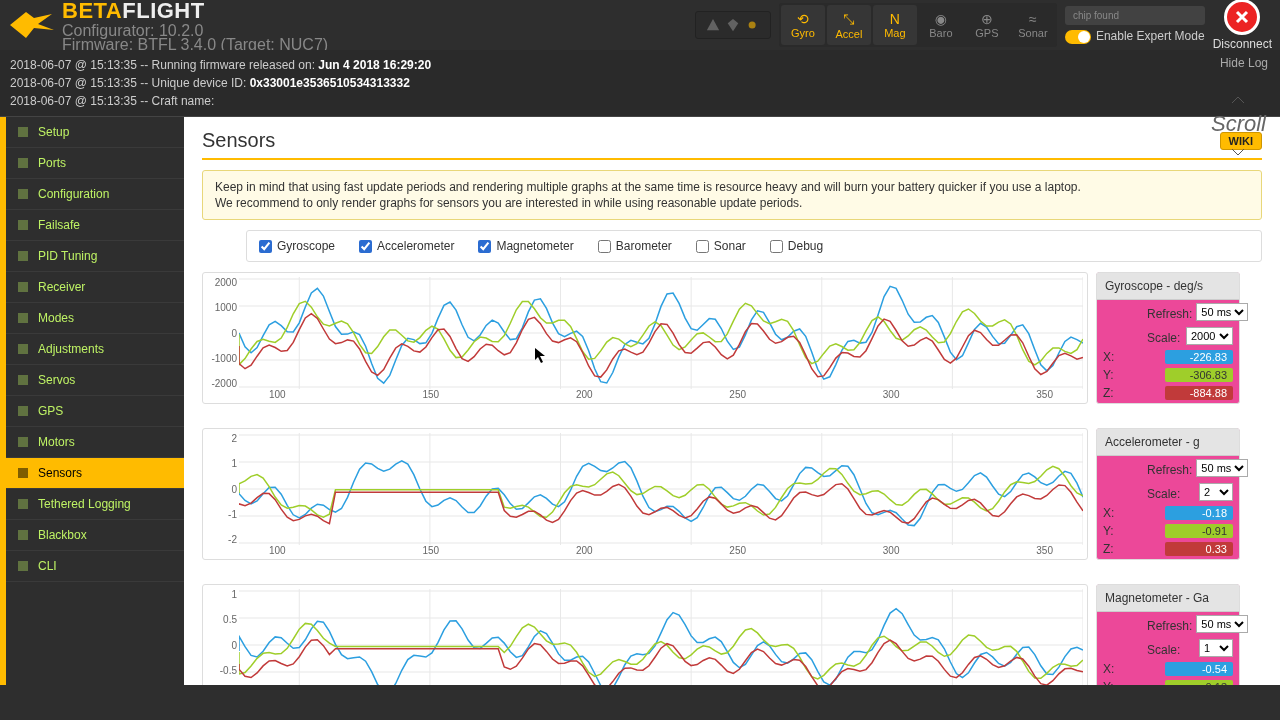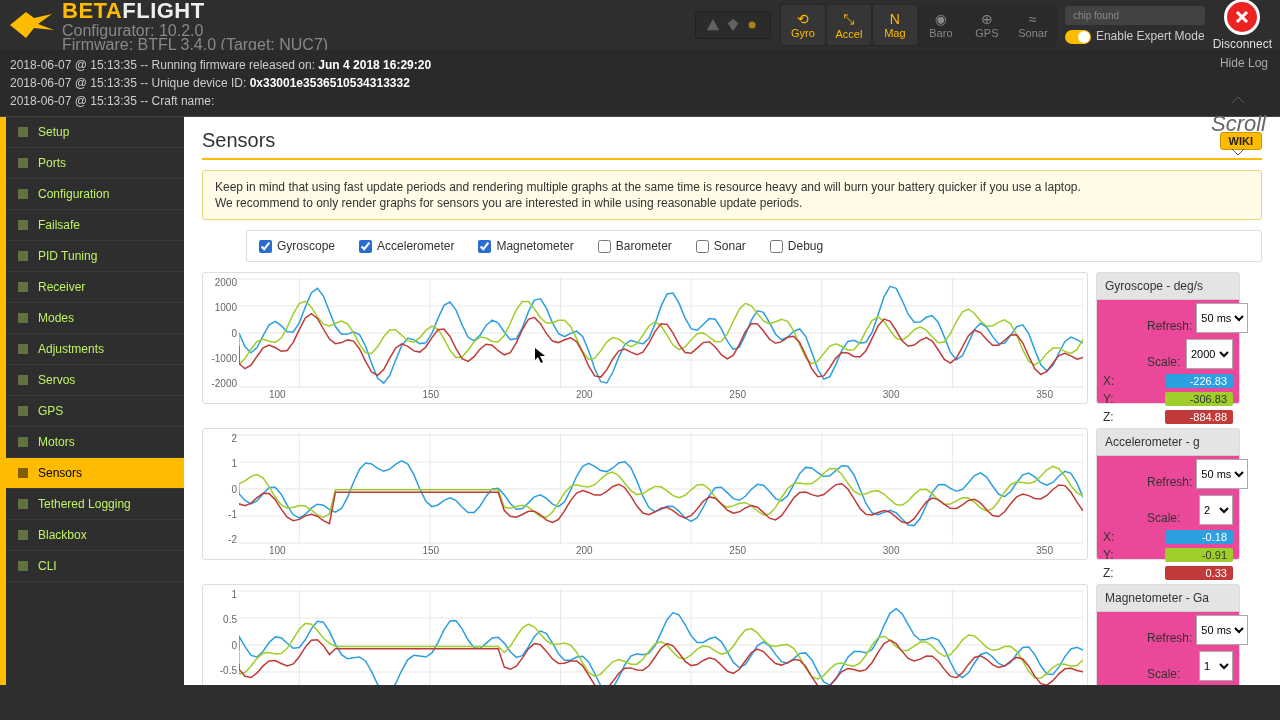--- a/index.html
+++ b/index.html
@@ -59,21 +59,21 @@
 svg.plot .grid line { stroke:#e8e8e8; stroke-width:1; }
 svg.plot path { fill:none; stroke-width:1.5; }
 .p-x { stroke:#2c9fe0; }
 .p-y { stroke:#9fce2a; }
 .p-z { stroke:#c13a3a; }
 
 .side-panel { width:144px; height:132px; border:1px solid #ddd; border-radius:3px; background:#ec4899; font-size:12px; display:flex; flex-direction:column; }
 .sp-title { padding:6px 8px; background:#e4e4e4; border-bottom:1px solid #ccc; }
 .sp-row { display:flex; align-items:flex-end; padding:3px 6px; gap:4px;margin-left:44px; }
 .sp-row label { width:48px; color:#333; }
-.sp-row select { flex:1; font-size:11px; border:1px solid #aaa; background:#fff; height:30px; }
+.sp-row select { flex:1; font-size:11px; border:1px solid #aaa; background:#fff; height:18px; }
 .sp-val { display:flex; align-items:center; padding:2px 6px; gap:4px; }
 .sp-val label { width:14px; }
 .badge { flex:1; text-align:right; padding:1px 6px; color:#fff; font-size:11px; border-radius:2px;margin-left:44px; }
 .b-x { background:#2c9fe0; }
 .b-y { background:#9fce2a; color:#333; }
 .b-z { background:#c13a3a; }
 
 .cursor { position:fixed; width:12px;height:16px; pointer-events:none; }
 </style>
 </head>

